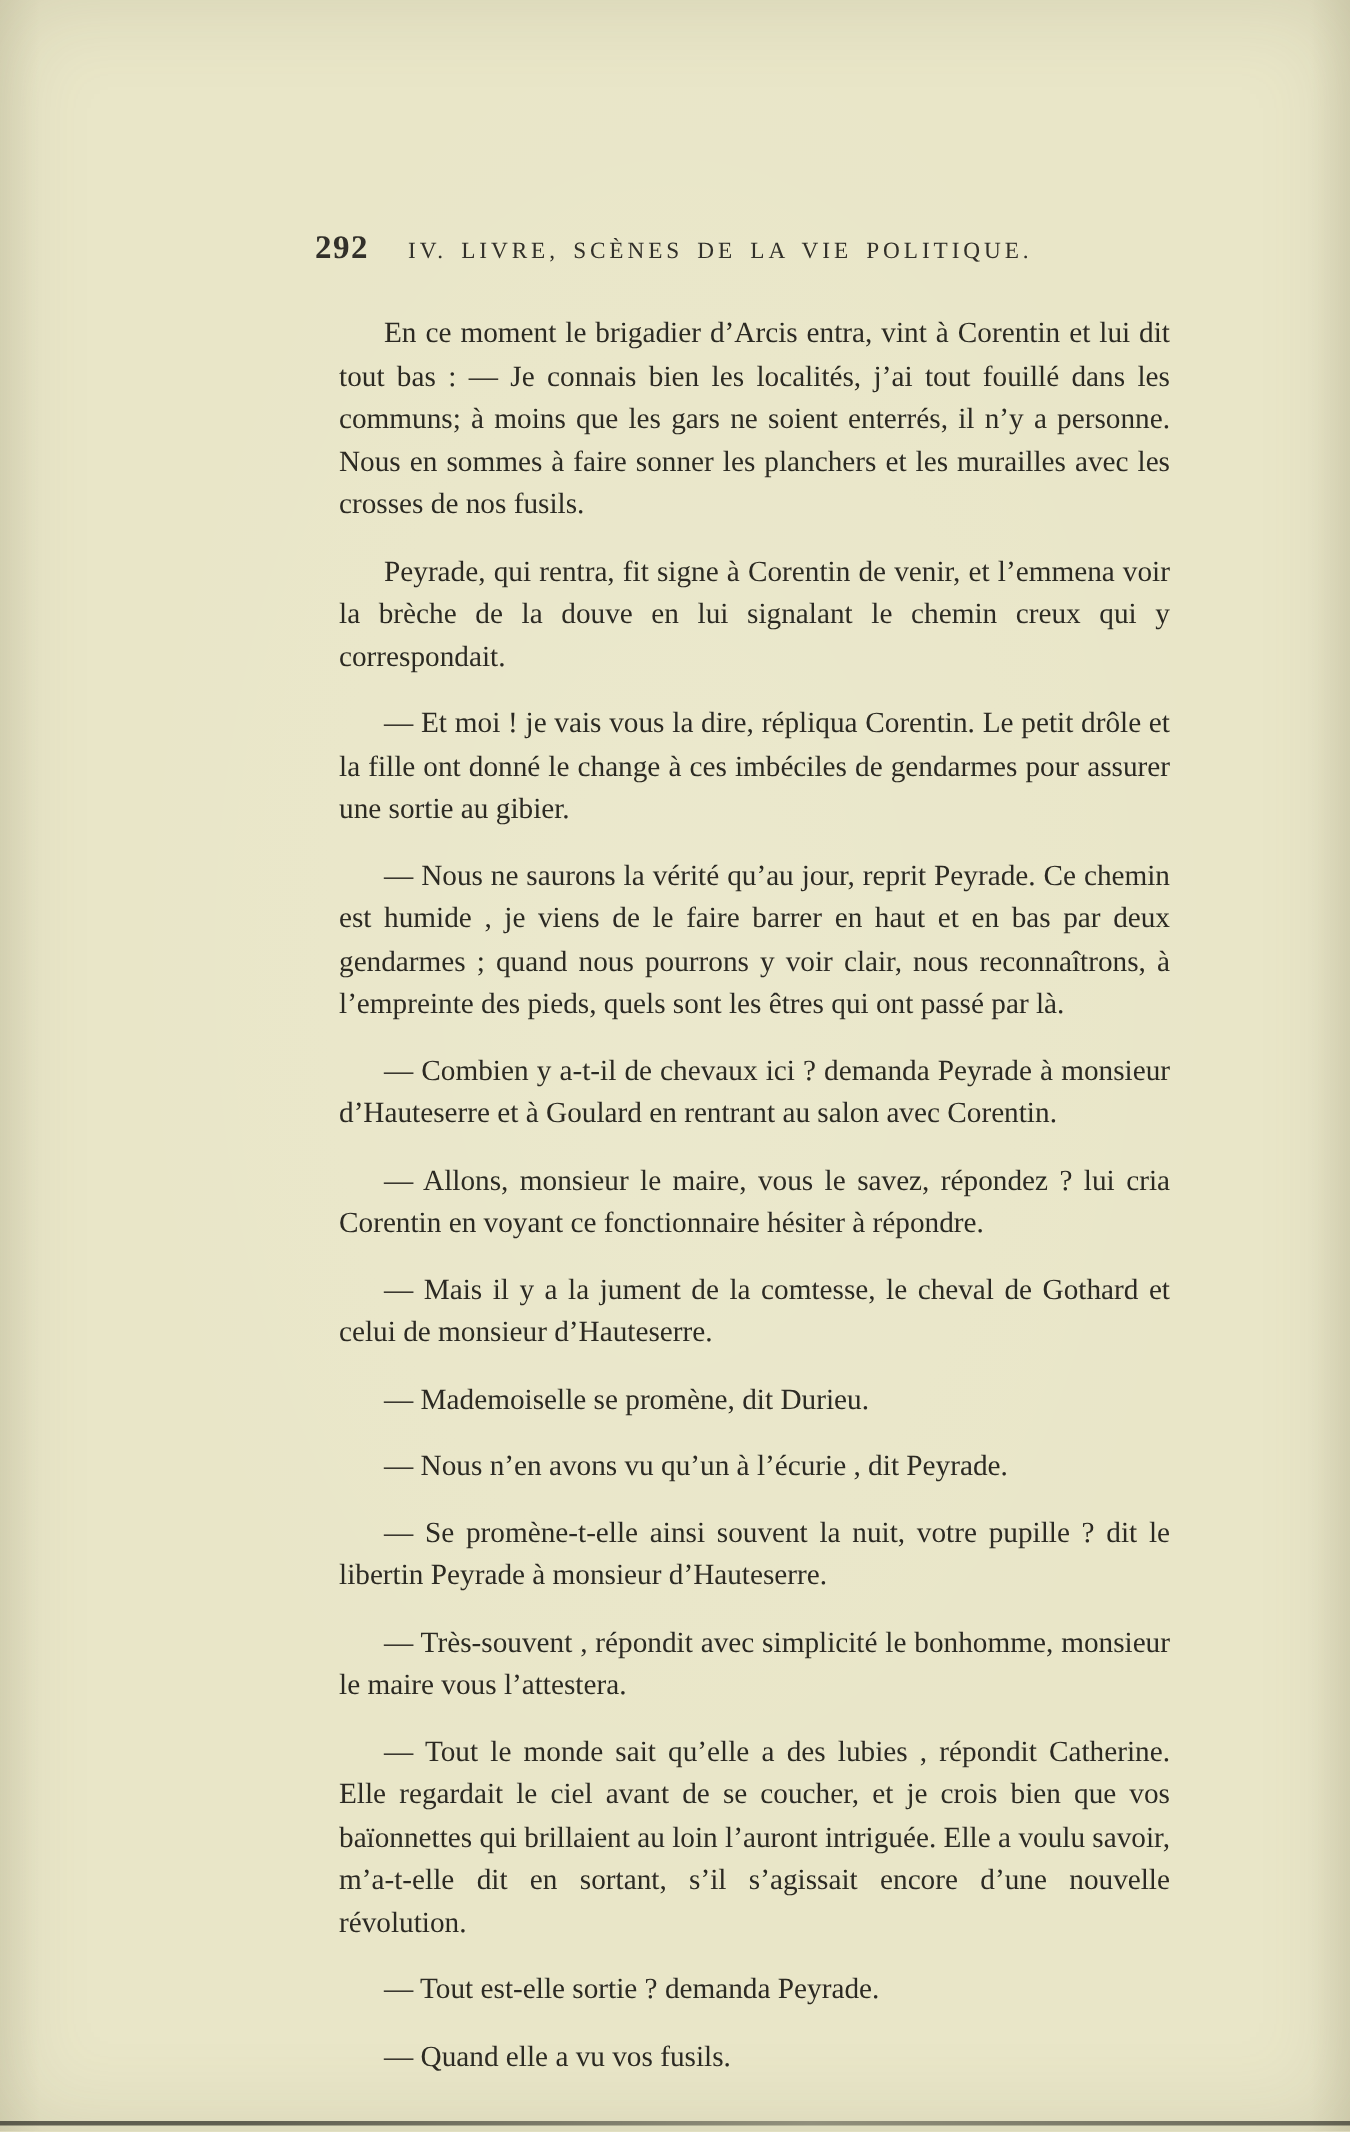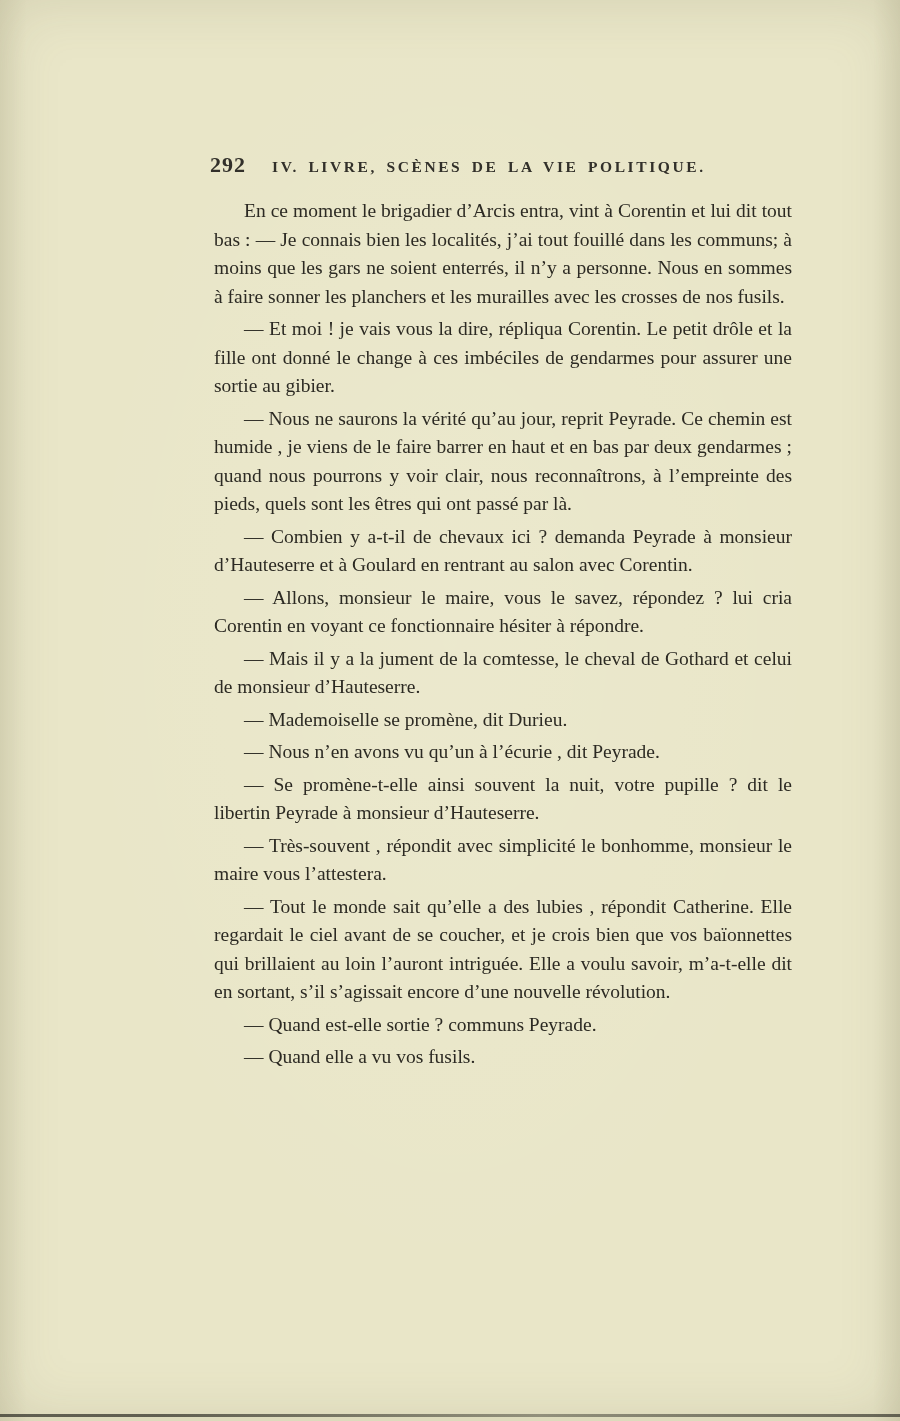--- a/index.html
+++ b/index.html
@@ -42,61 +42,62 @@
     gap: 26px;
     color: #32302a;
   }
   .page-number {
     font-size: 22px;
     font-weight: bold;
     letter-spacing: 1px;
   }
   .running-title {
     font-size: 15.5px;
-    font-weight: bold;
+    font-weight: normal;
     letter-spacing: 2.6px;
     word-spacing: 3px;
     white-space: nowrap;
   }
   .text-block {
     position: absolute;
     top: 193px;
     left: 210px;
     width: 586px;
     color: #2c2a23;
     font-size: 19.5px;
     line-height: 28.5px;
     text-align: justify;
   }
   .text-block p {
-    margin: 4px;
+    margin: 16px;
     text-indent: 30px;
   }
 </style>
 </head>
 <body>
 
 <div class="page">
 
   <div class="header">
     <span class="page-number">292</span>
     <span class="running-title">IV. LIVRE, SCÈNES DE LA VIE POLITIQUE.</span>
   </div>
 
   <div class="text-block">
     <p>En ce moment le brigadier d’Arcis entra, vint à Corentin et lui dit tout bas : — Je connais bien les localités, j’ai tout fouillé dans les communs; à moins que les gars ne soient enterrés, il n’y a personne. Nous en sommes à faire sonner les planchers et les murailles avec les crosses de nos fusils.</p>
+    <p>Peyrade, qui rentra, fit signe à Corentin de venir, et l’emmena voir la brèche de la douve en lui signalant le chemin creux qui y correspondait.</p>
     <p>— Et moi ! je vais vous la dire, répliqua Corentin. Le petit drôle et la fille ont donné le change à ces imbéciles de gendarmes pour assurer une sortie au gibier.</p>
     <p>— Nous ne saurons la vérité qu’au jour, reprit Peyrade. Ce chemin est humide , je viens de le faire barrer en haut et en bas par deux gendarmes ; quand nous pourrons y voir clair, nous reconnaîtrons, à l’empreinte des pieds, quels sont les êtres qui ont passé par là.</p>
     <p>— Combien y a-t-il de chevaux ici ? demanda Peyrade à monsieur d’Hauteserre et à Goulard en rentrant au salon avec Corentin.</p>
     <p>— Allons, monsieur le maire, vous le savez, répondez ? lui cria Corentin en voyant ce fonctionnaire hésiter à répondre.</p>
     <p>— Mais il y a la jument de la comtesse, le cheval de Gothard et celui de monsieur d’Hauteserre.</p>
     <p>— Mademoiselle se promène, dit Durieu.</p>
     <p>— Nous n’en avons vu qu’un à l’écurie , dit Peyrade.</p>
     <p>— Se promène-t-elle ainsi souvent la nuit, votre pupille ? dit le libertin Peyrade à monsieur d’Hauteserre.</p>
     <p>— Très-souvent , répondit avec simplicité le bonhomme, monsieur le maire vous l’attestera.</p>
     <p>— Tout le monde sait qu’elle a des lubies , répondit Catherine. Elle regardait le ciel avant de se coucher, et je crois bien que vos baïonnettes qui brillaient au loin l’auront intriguée. Elle a voulu savoir, m’a-t-elle dit en sortant, s’il s’agissait encore d’une nouvelle révolution.</p>
-    <p>— Quand est-elle sortie ? communs Peyrade.</p>
+    <p>— Tout est-elle sortie ? demanda Peyrade.</p>
     <p>— Quand elle a vu vos fusils.</p>
   </div>
 
   <div class="scan-edge-bottom"></div>
 
 </div>
 
 </body></html>

